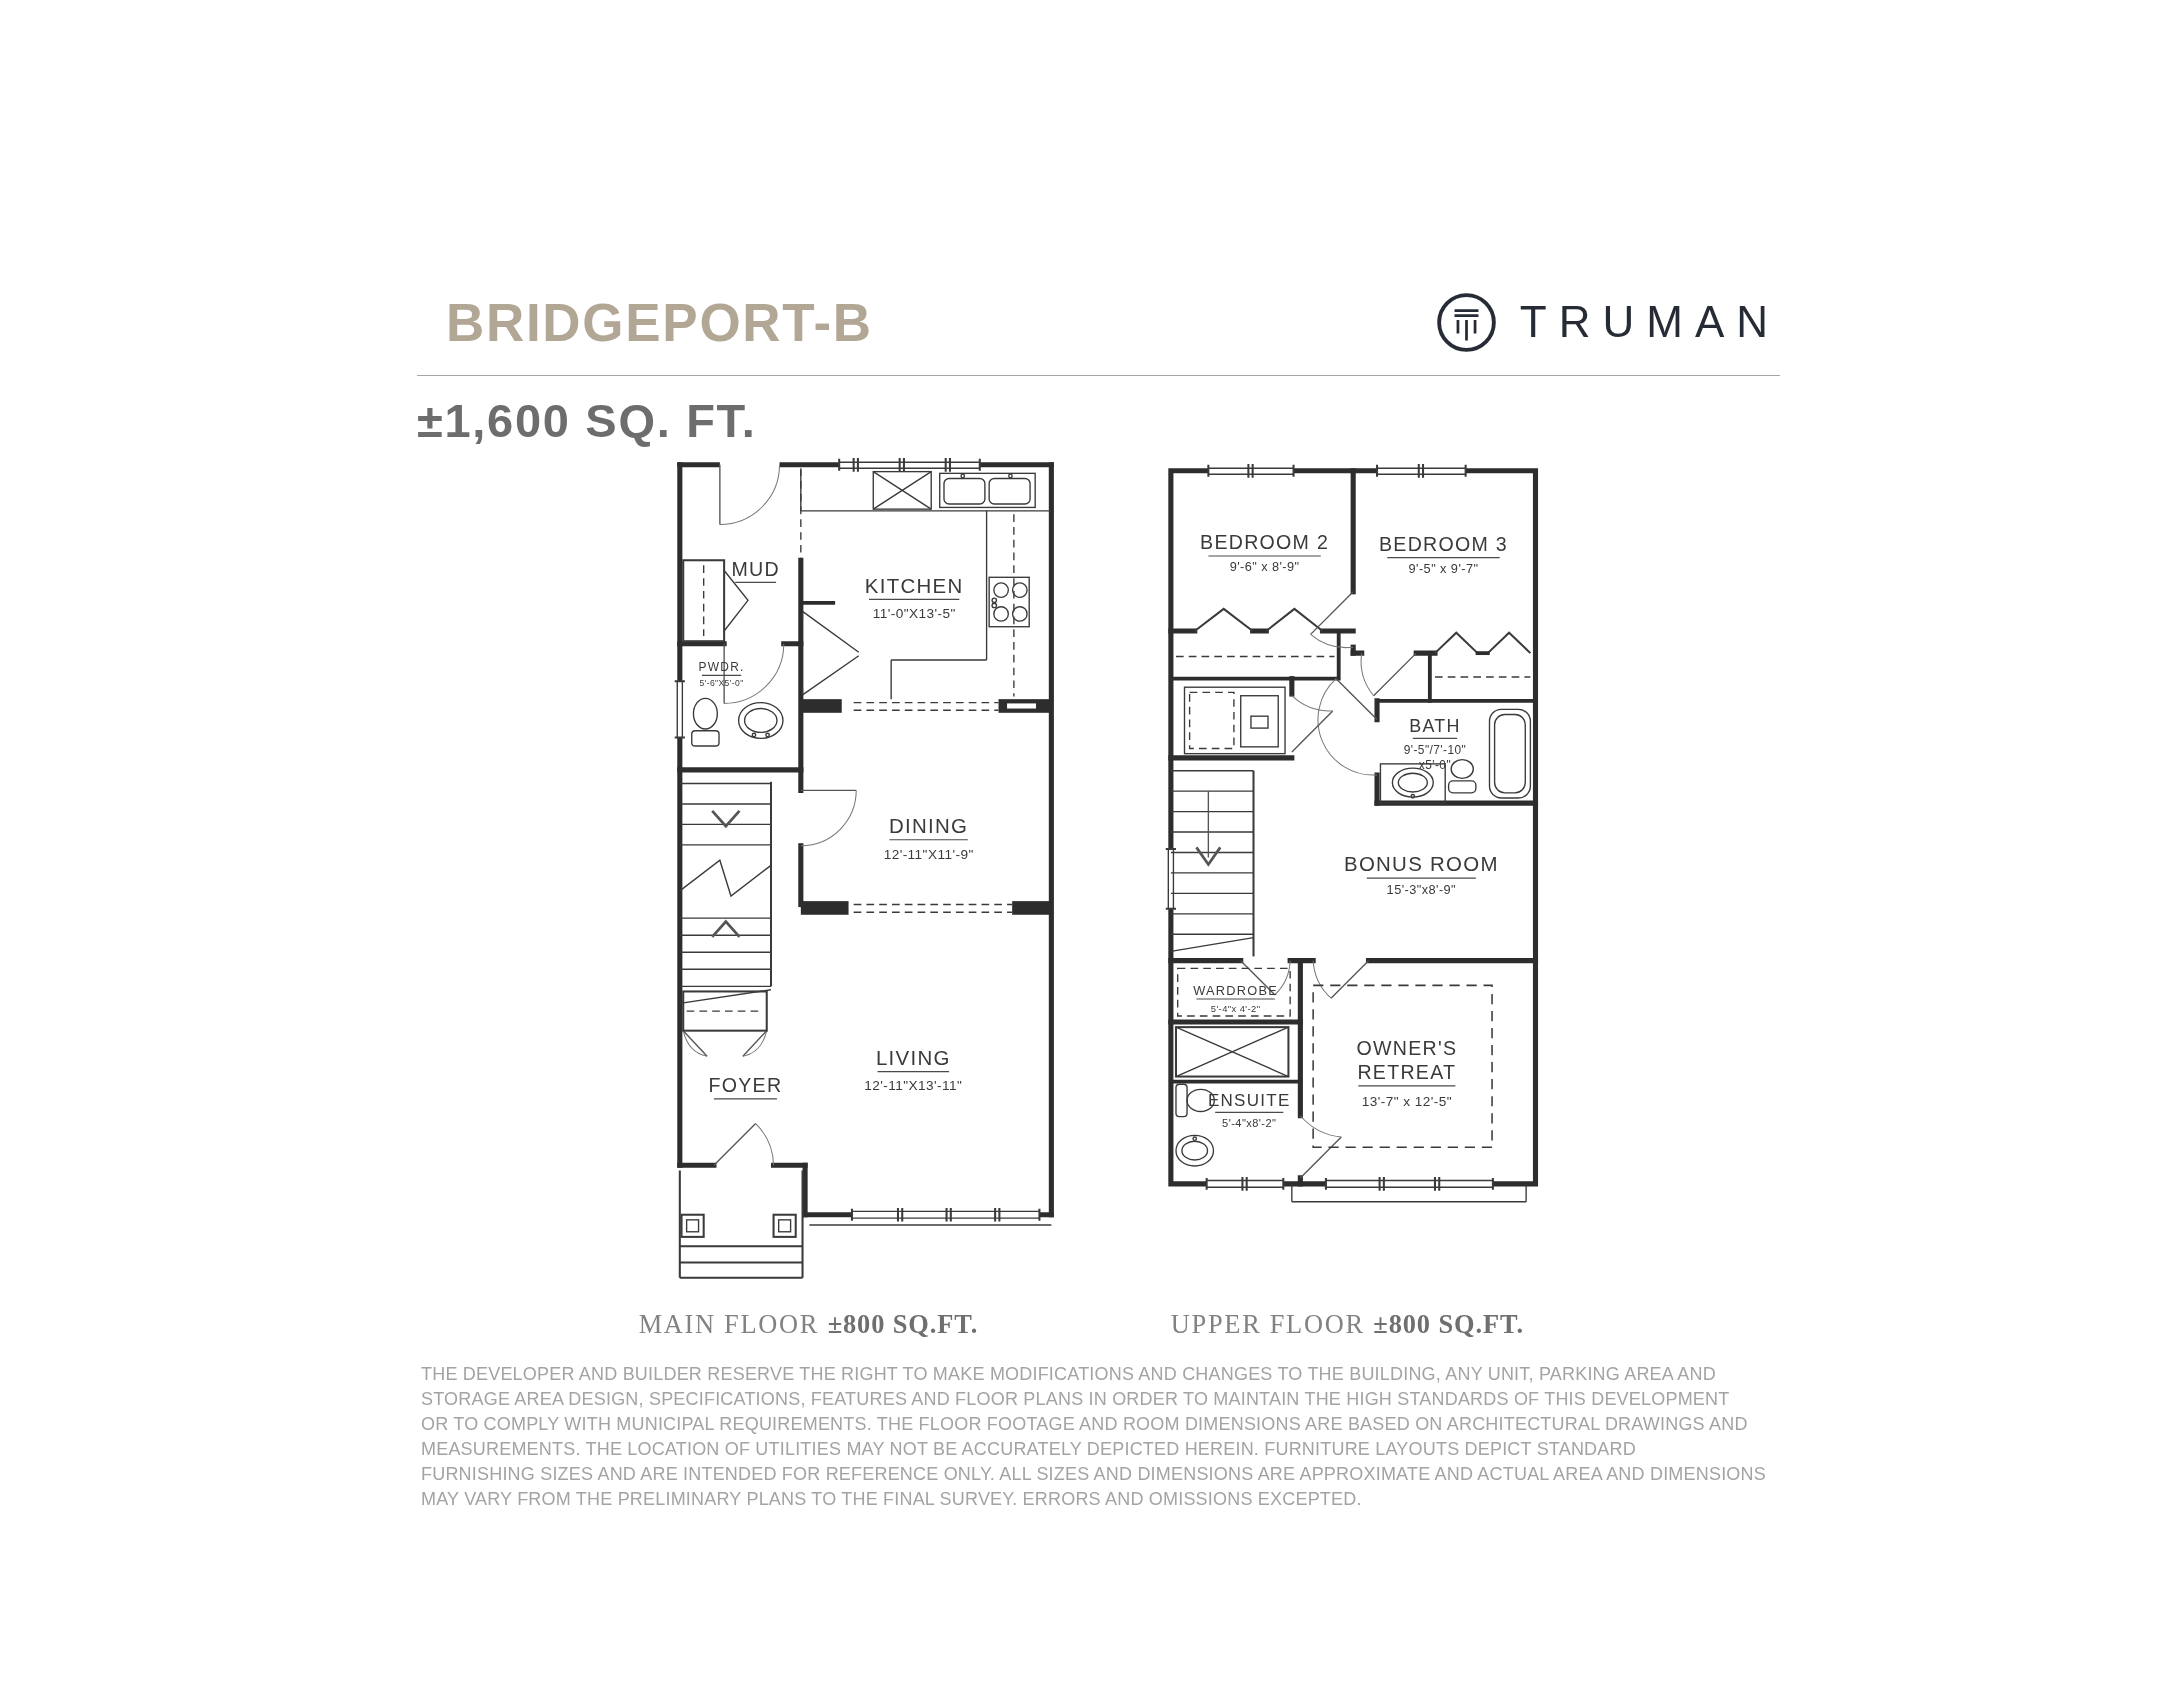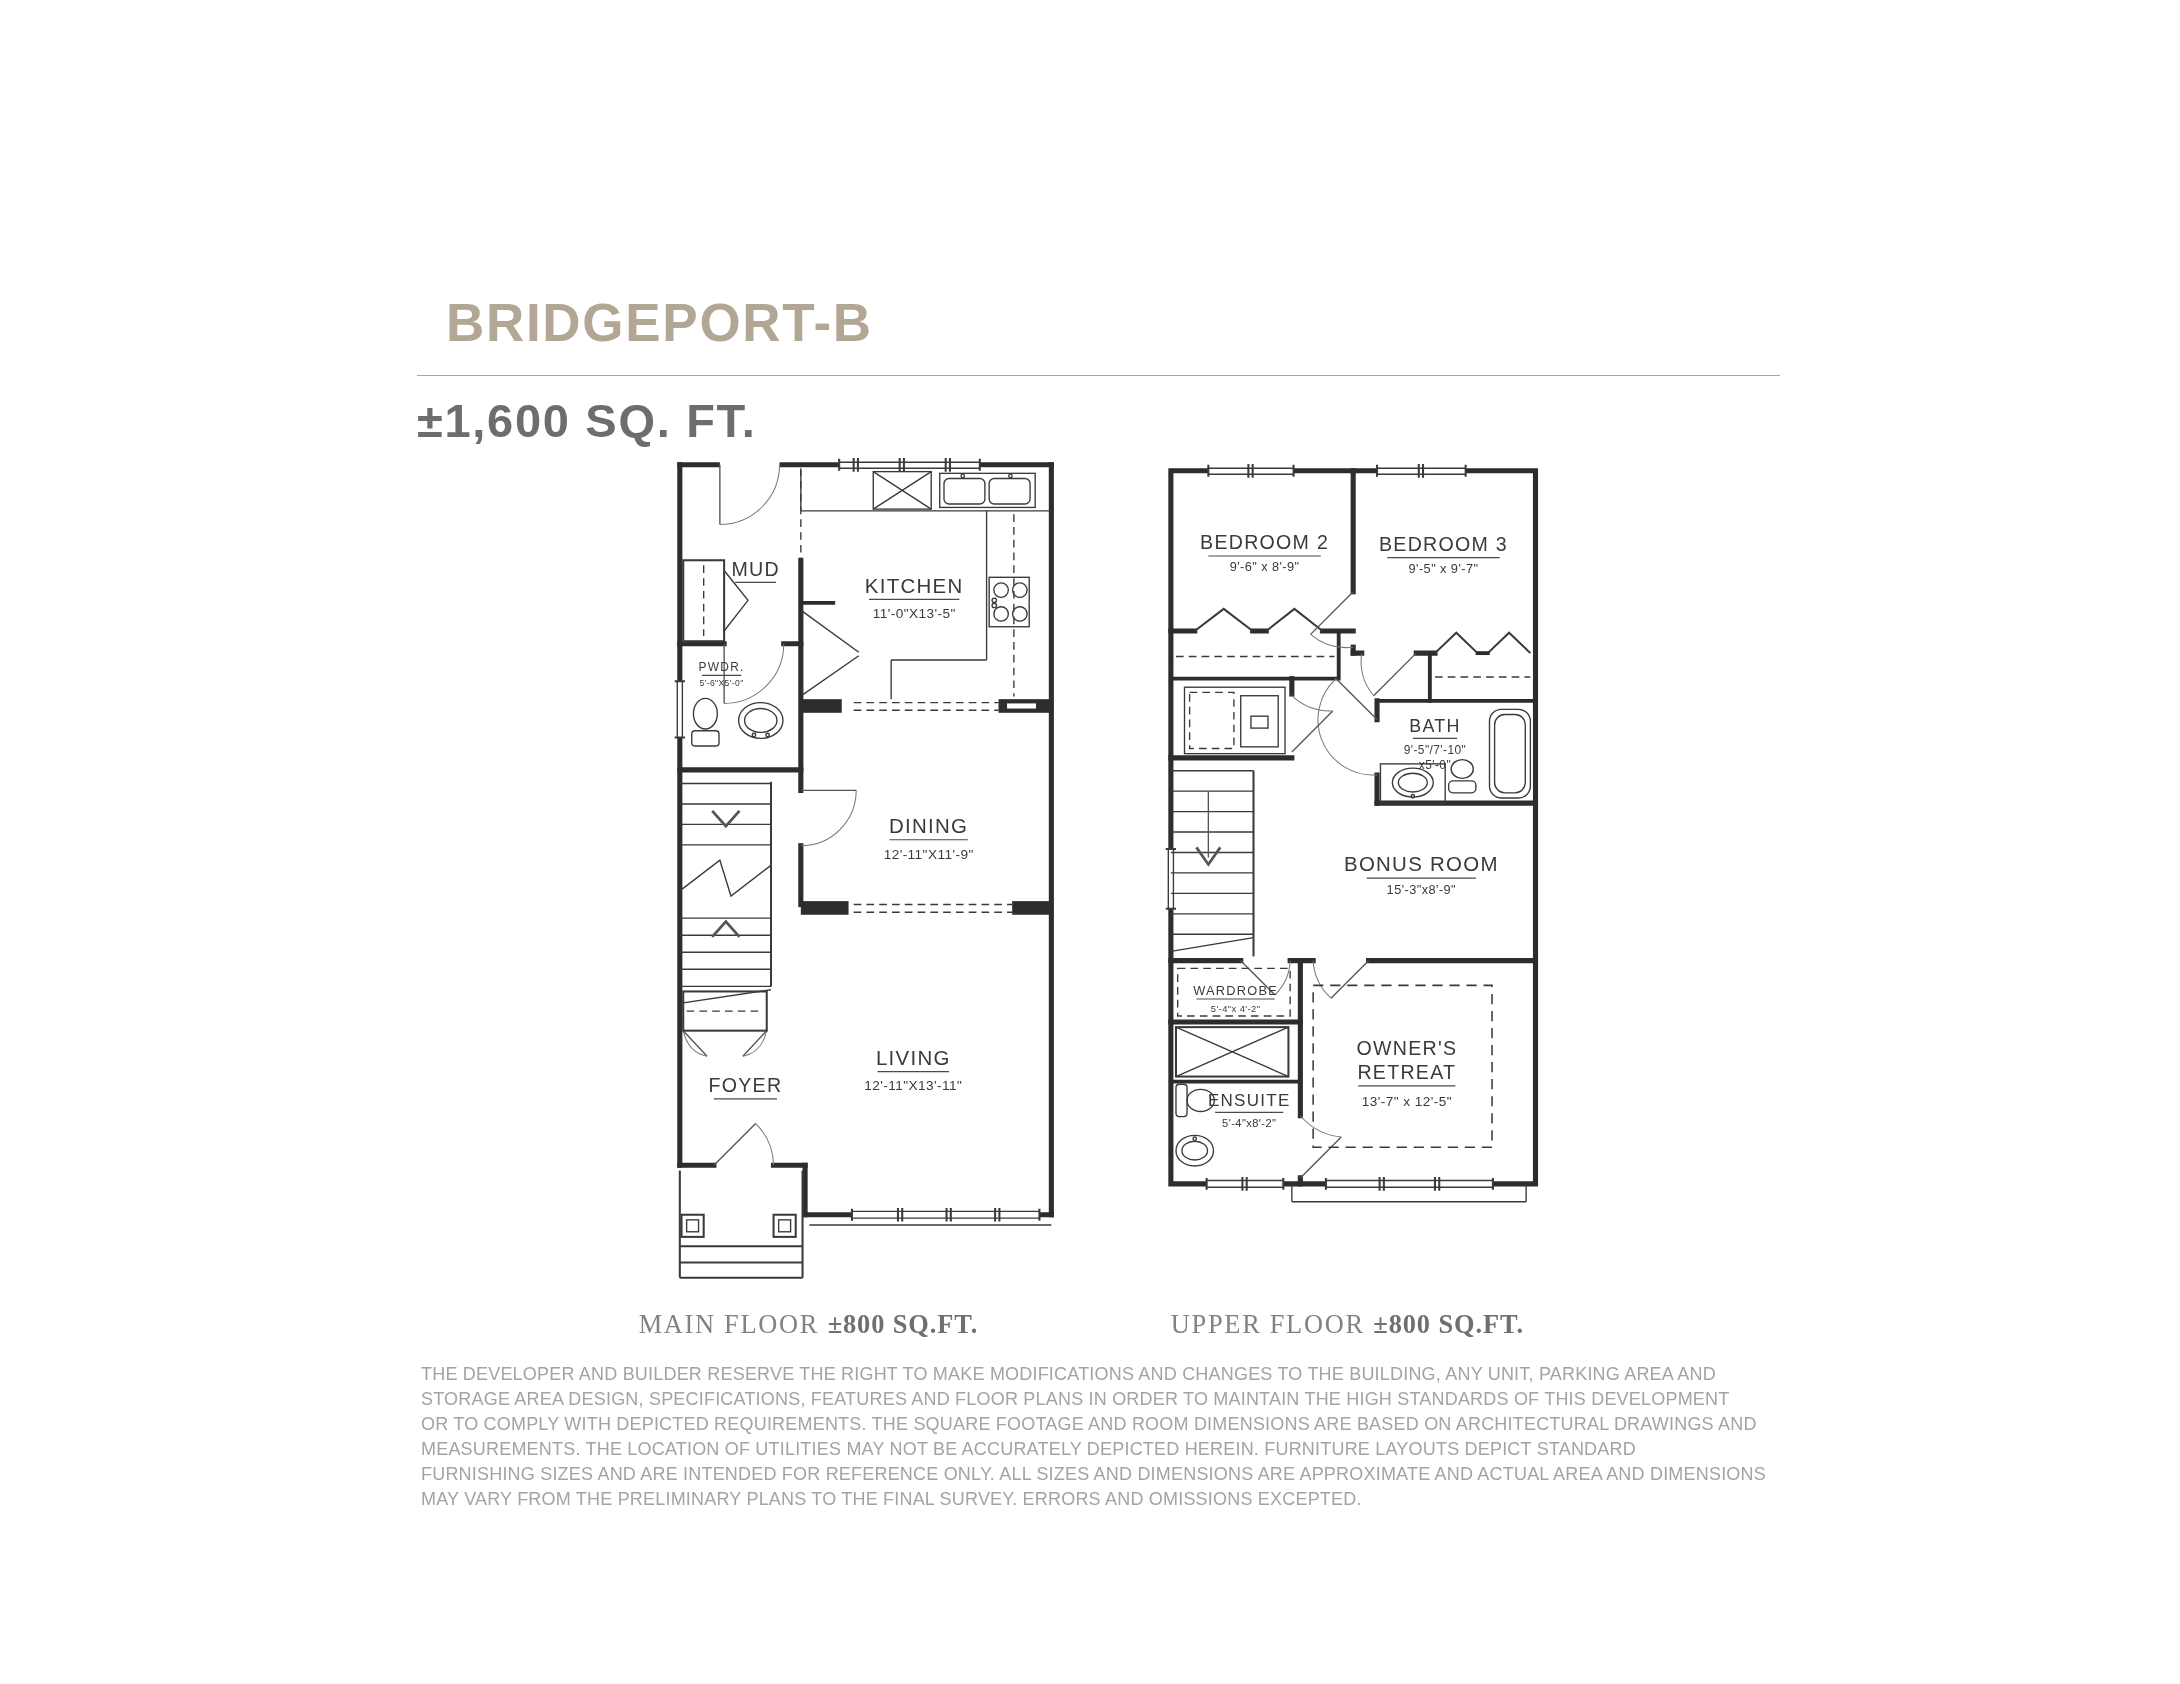--- a/index.html
+++ b/index.html
@@ -40,20 +40,28 @@
   svg .arrow{stroke:#555;stroke-width:3.2;fill:none;}
 </style>
 </head>
 <body>
 
 <div class="page">
   <div class="content">
 
     <div class="hdr">
       <div class="title">BRIDGEPORT-B</div>
+      <div class="brand">
+        <svg width="65" height="65" viewBox="0 0 76 76">
+          <circle cx="38" cy="38" r="32" fill="none" stroke="#262b35" stroke-width="4.5"></circle>
+          <path d="M24,24 H52 M24,30 H52" stroke="#262b35" stroke-width="3.2" fill="none"></path>
+          <path d="M28,35 V51 M38,35 V59 M48,35 V51" stroke="#262b35" stroke-width="3.2" fill="none"></path>
+        </svg>
+        <span class="brand-text">TRUMAN</span>
+      </div>
     </div>
     <hr class="divider">
     <div class="subtitle">±1,600 SQ. FT.</div>
 
     <svg class="plan plan-main" width="392" height="882" viewBox="0 0 460 1035">
 
       <g class="walls">
         <path class="wall" d="M8,8 H444"></path>
         <path class="wall" d="M444,8 V888"></path>
         <path class="wall" d="M444,888 H155"></path>
@@ -358,19 +366,19 @@
 
     <div class="caption caption-main">
       <span class="reg">MAIN FLOOR</span><span class="bold">±800 SQ.FT.</span>
     </div>
     <div class="caption caption-upper">
       <span class="reg">UPPER FLOOR</span><span class="bold">±800 SQ.FT.</span>
     </div>
 
     <p class="disclaimer">
       <span>THE DEVELOPER AND BUILDER RESERVE THE RIGHT TO MAKE MODIFICATIONS AND CHANGES TO THE BUILDING, ANY UNIT, PARKING AREA AND STORAGE AREA DESIGN, SPECIFICATIONS, FEATURES AND FLOOR PLANS IN ORDER TO MAINTAIN THE HIGH STANDARDS OF THIS DEVELOPMENT</span><br>
-      <span>OR TO COMPLY WITH DEPICTED REQUIREMENTS. THE SQUARE FOOTAGE AND ROOM DIMENSIONS ARE BASED ON ARCHITECTURAL DRAWINGS AND MEASUREMENTS. THE LOCATION OF UTILITIES MAY NOT BE ACCURATELY DEPICTED HEREIN. FURNITURE LAYOUTS DEPICT STANDARD</span><br>
+      <span>OR TO COMPLY WITH MUNICIPAL REQUIREMENTS. THE FLOOR FOOTAGE AND ROOM DIMENSIONS ARE BASED ON ARCHITECTURAL DRAWINGS AND MEASUREMENTS. THE LOCATION OF UTILITIES MAY NOT BE ACCURATELY DEPICTED HEREIN. FURNITURE LAYOUTS DEPICT STANDARD</span><br>
       <span>FURNISHING SIZES AND ARE INTENDED FOR REFERENCE ONLY. ALL SIZES AND DIMENSIONS ARE APPROXIMATE AND ACTUAL AREA AND DIMENSIONS MAY VARY FROM THE PRELIMINARY PLANS TO THE FINAL SURVEY. ERRORS AND OMISSIONS EXCEPTED.</span>
     </p>
 
   </div>
 </div>
 
 
 </body></html>

